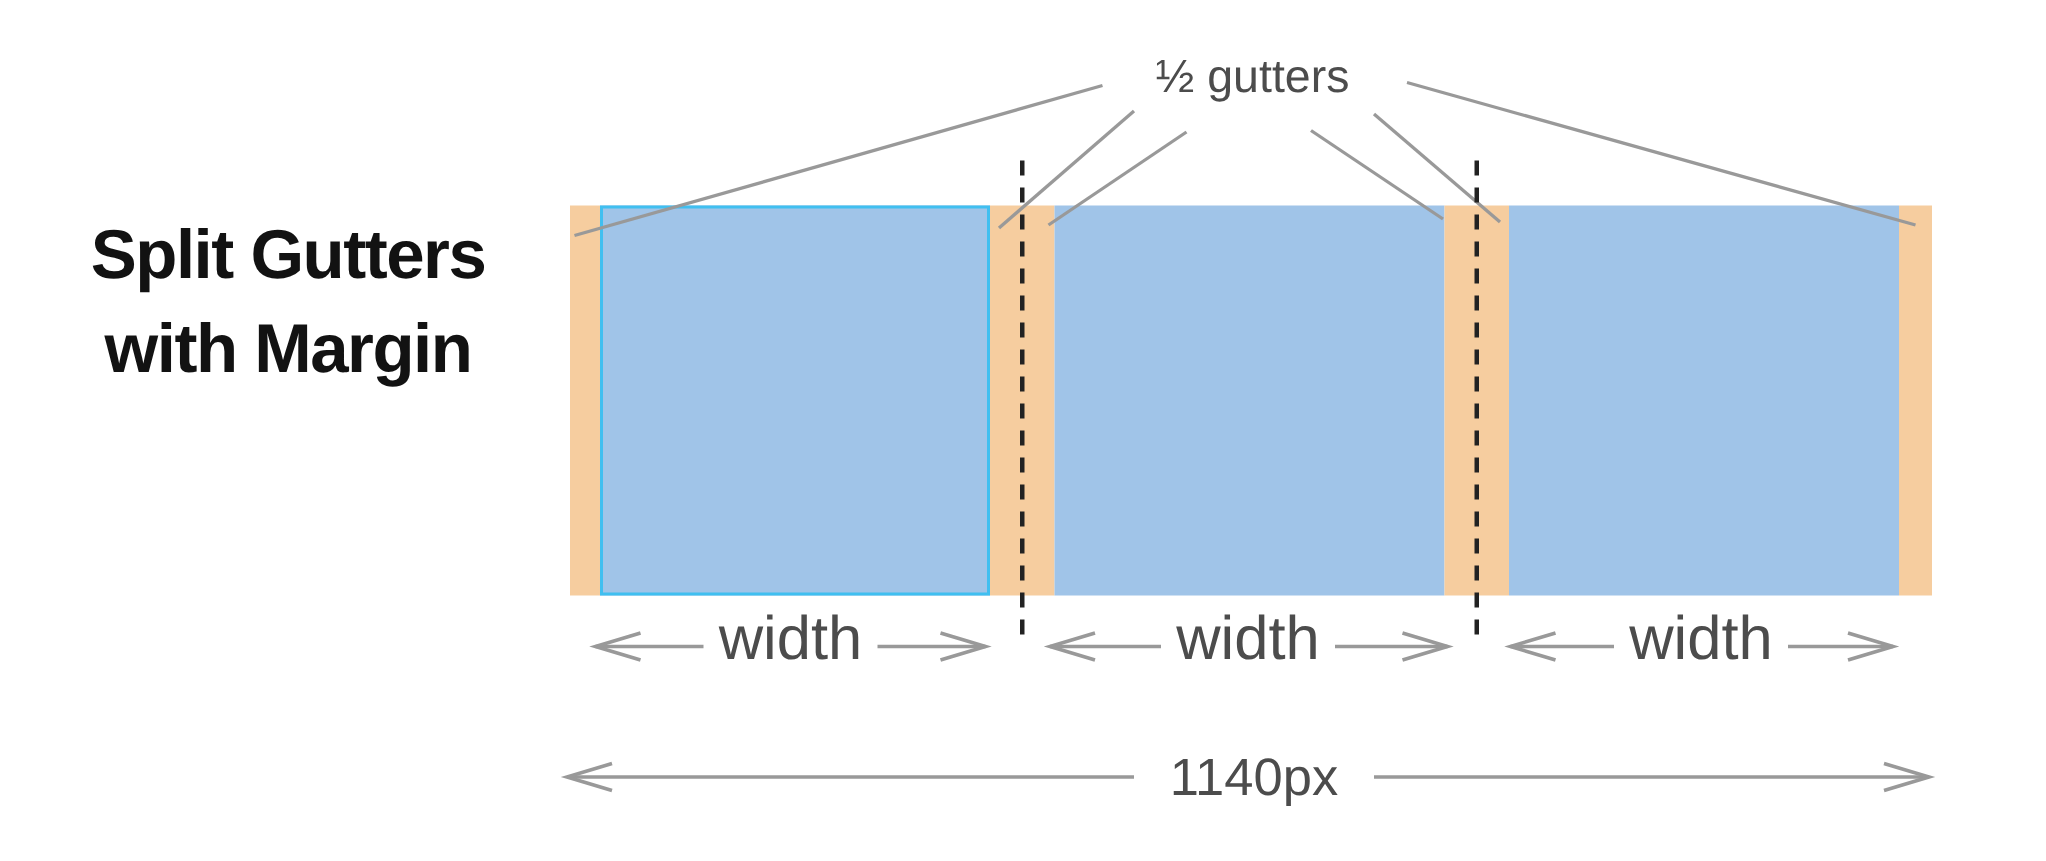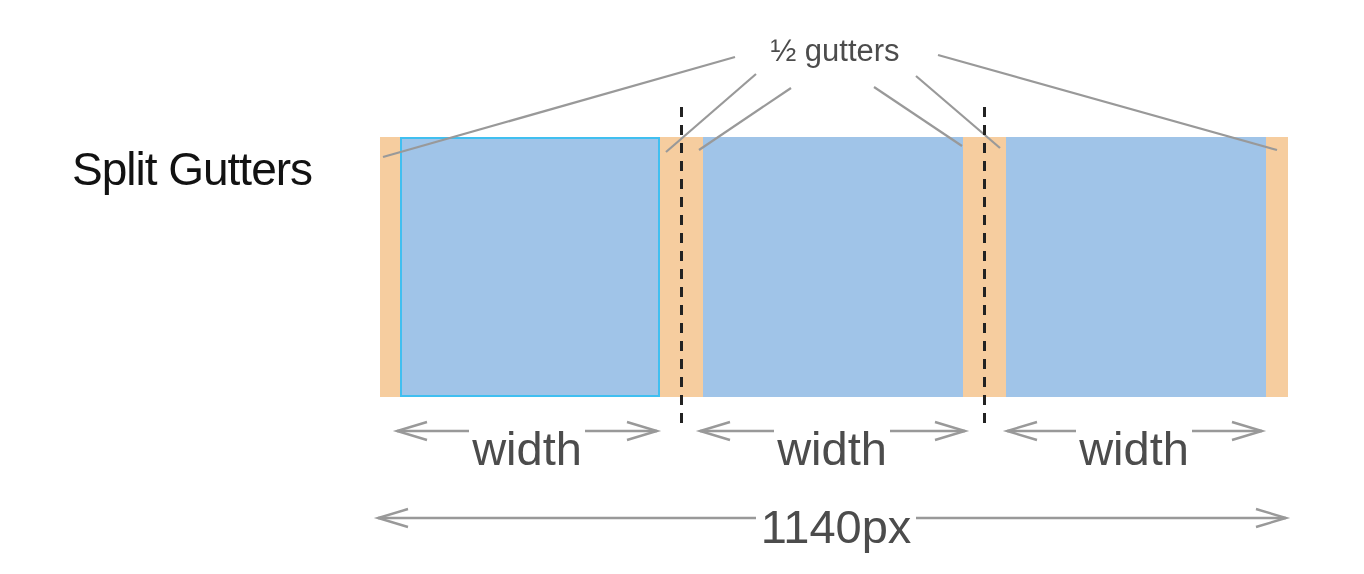--- a/index.html
+++ b/index.html
@@ -18,21 +18,21 @@
 
   
   .title {
     position: absolute;
     left: 18px;
     top: 138px;
     width: 348px;
     text-align: center;
     font-size: 46px;
     line-height: 63px;
-    font-weight: 400;
+    font-weight: 700;
     letter-spacing: -1px;
     color: var(--title-text, #121212);
   }
 
   
   .strip {
     position: absolute;
     top: 137px;
     height: 260px;
   }
@@ -49,29 +49,29 @@
     text-align: center;
     color: var(--label-text, #4C4C4C);
   }
   .half-gutters-label {
     left: 713px;
     top: 33px;
     width: 244px;
     font-size: 31px;
   }
   .width-label {
-    top: 421px;
+    top: 402px;
     width: 160px;
-    font-size: 47px;
+    font-size: 41px;
   }
   .total-width-label {
     top: 499px;
     left: 736px;
     width: 200px;
-    font-size: 47px;
+    font-size: 35px;
   }
 
   
   svg.overlay {
     position: absolute;
     left: 0;
     top: 0;
     pointer-events: none;
   }
   .leader {
@@ -93,20 +93,21 @@
     stroke-width: 2.4;
   }
 </style>
 </head>
 <body>
 
 <div class="canvas">
 
   <div class="title">
     <div>Split Gutters</div>
+    <div>with Margin</div>
   </div>
 
   <div class="strip margin-strip" style="left:380px;width:20px"></div>
   <div class="strip column highlighted" style="left:400px;width:260px"></div>
   <div class="strip gutter" style="left:660px;width:43px"></div>
   <div class="strip column" style="left:703px;width:260px"></div>
   <div class="strip gutter" style="left:963px;width:43px"></div>
   <div class="strip column" style="left:1006px;width:260px"></div>
   <div class="strip margin-strip" style="left:1266px;width:22px"></div>
 

